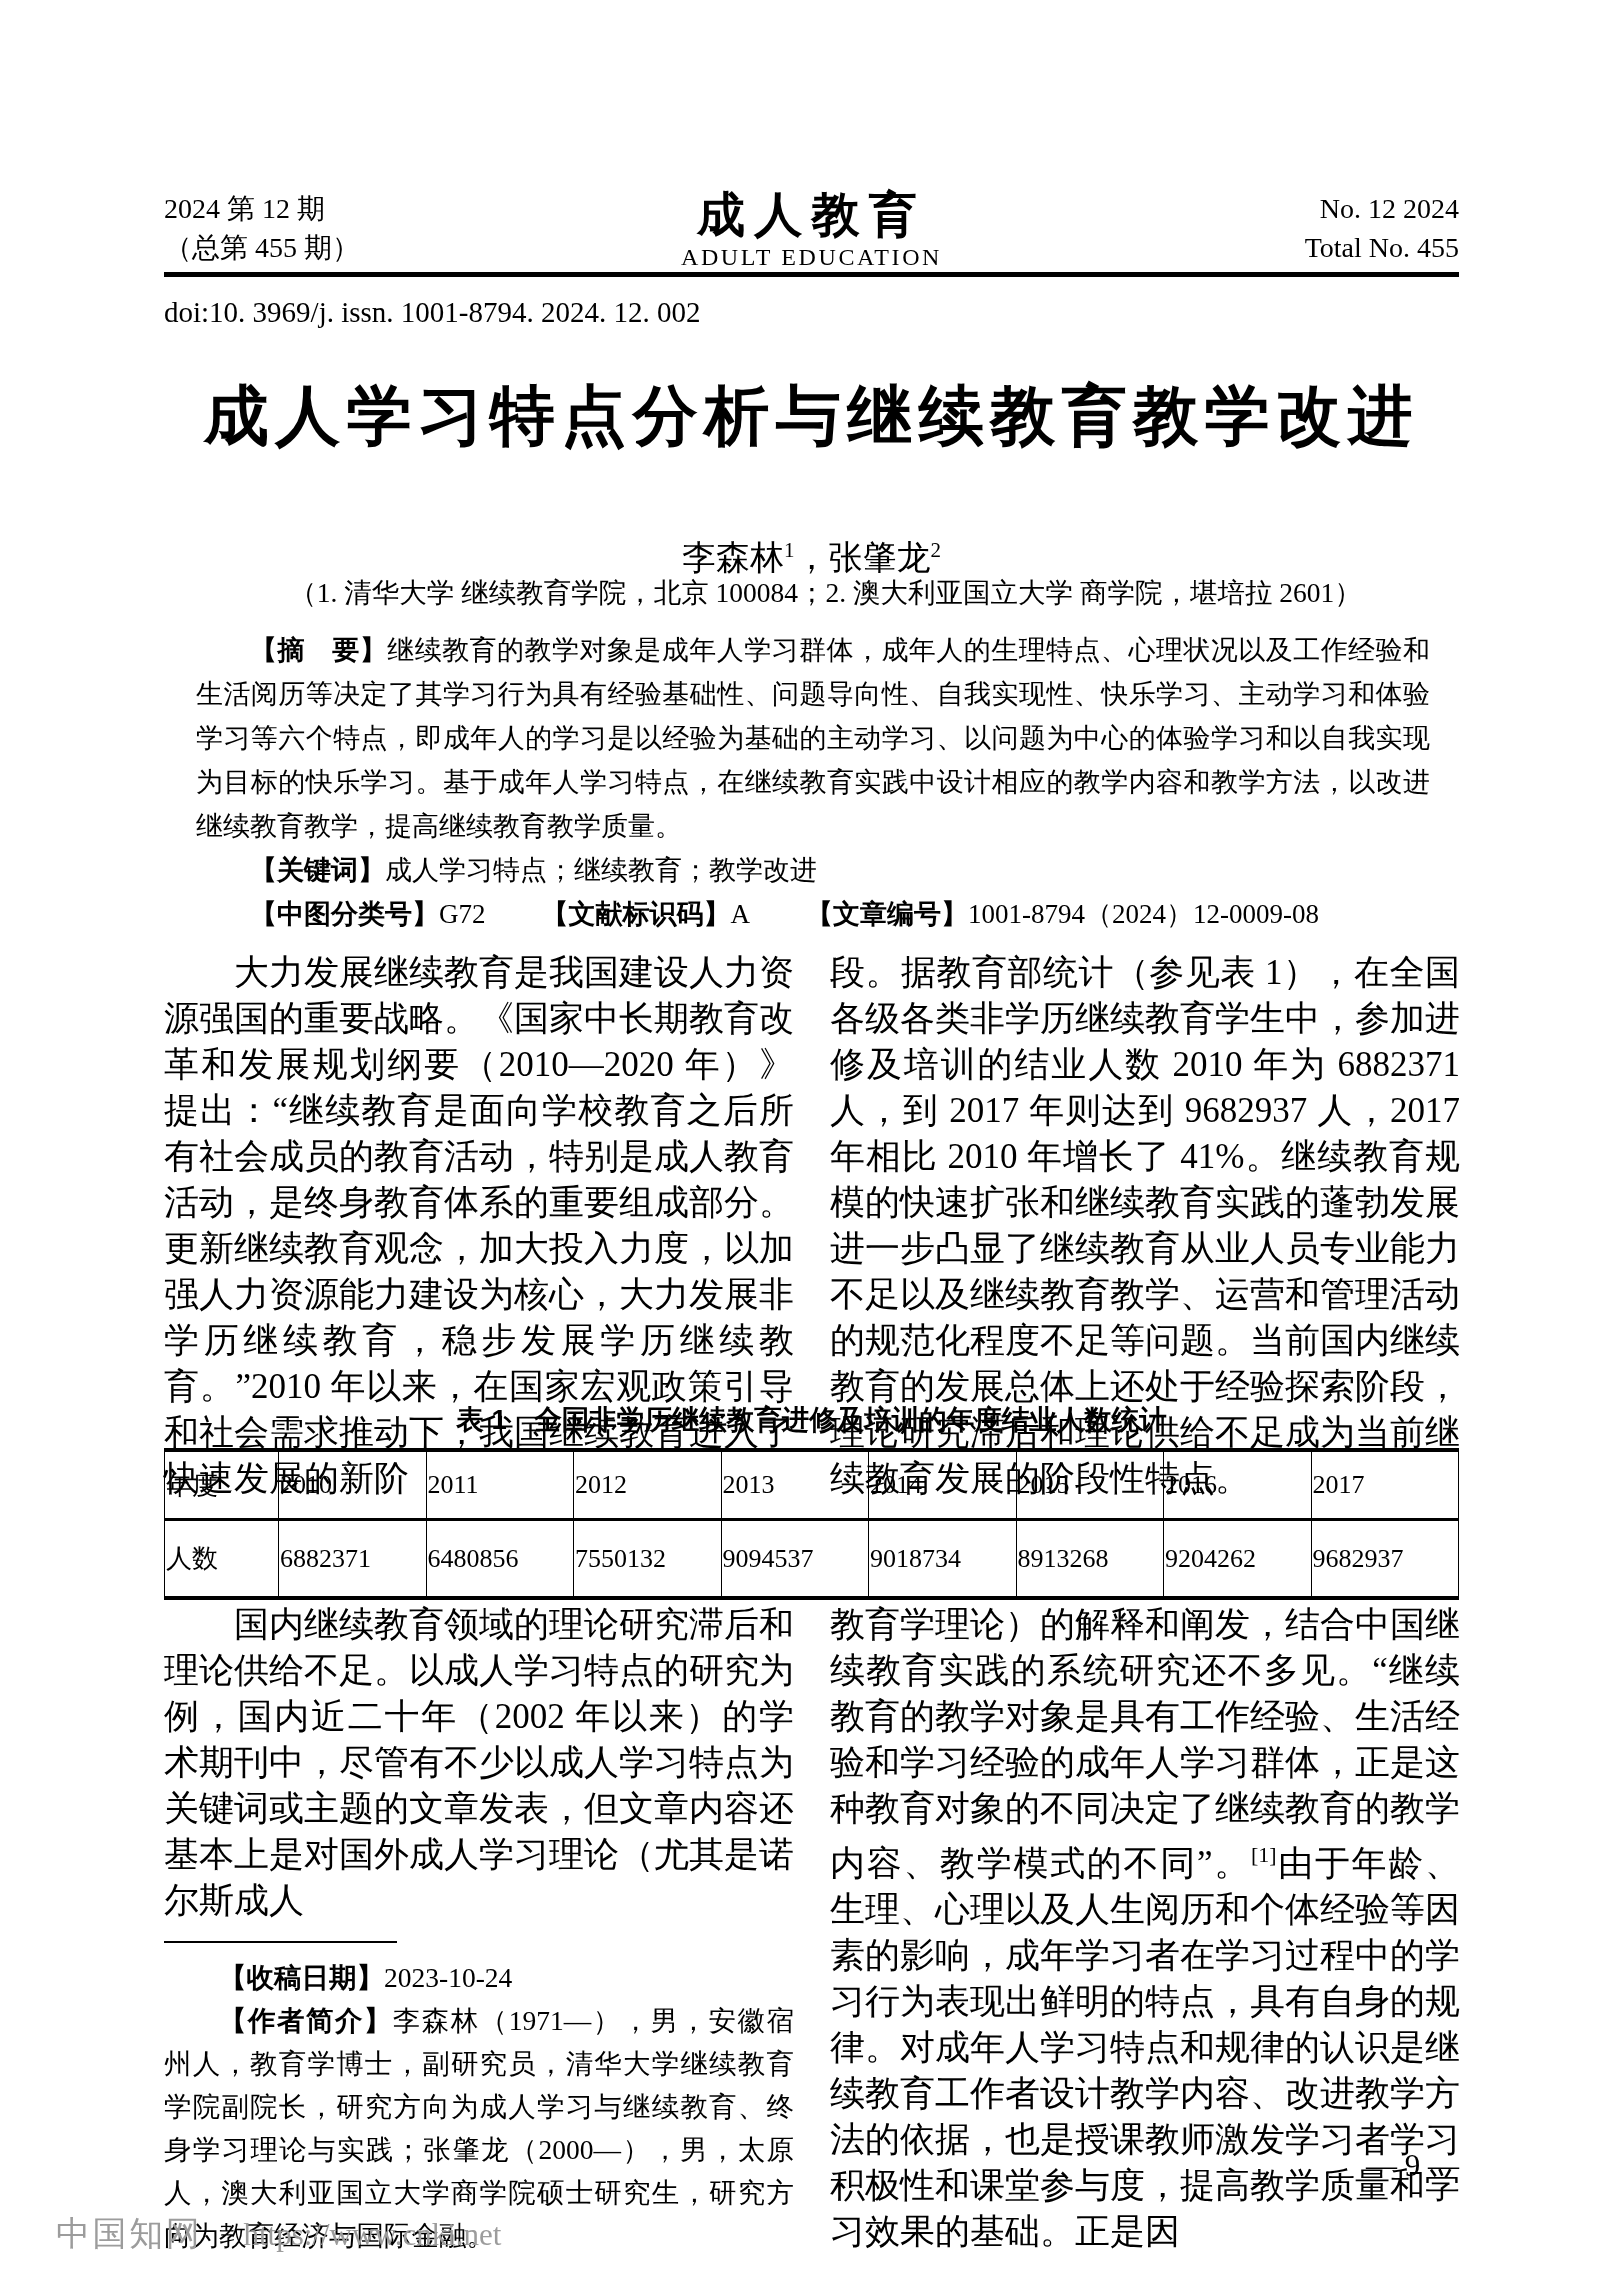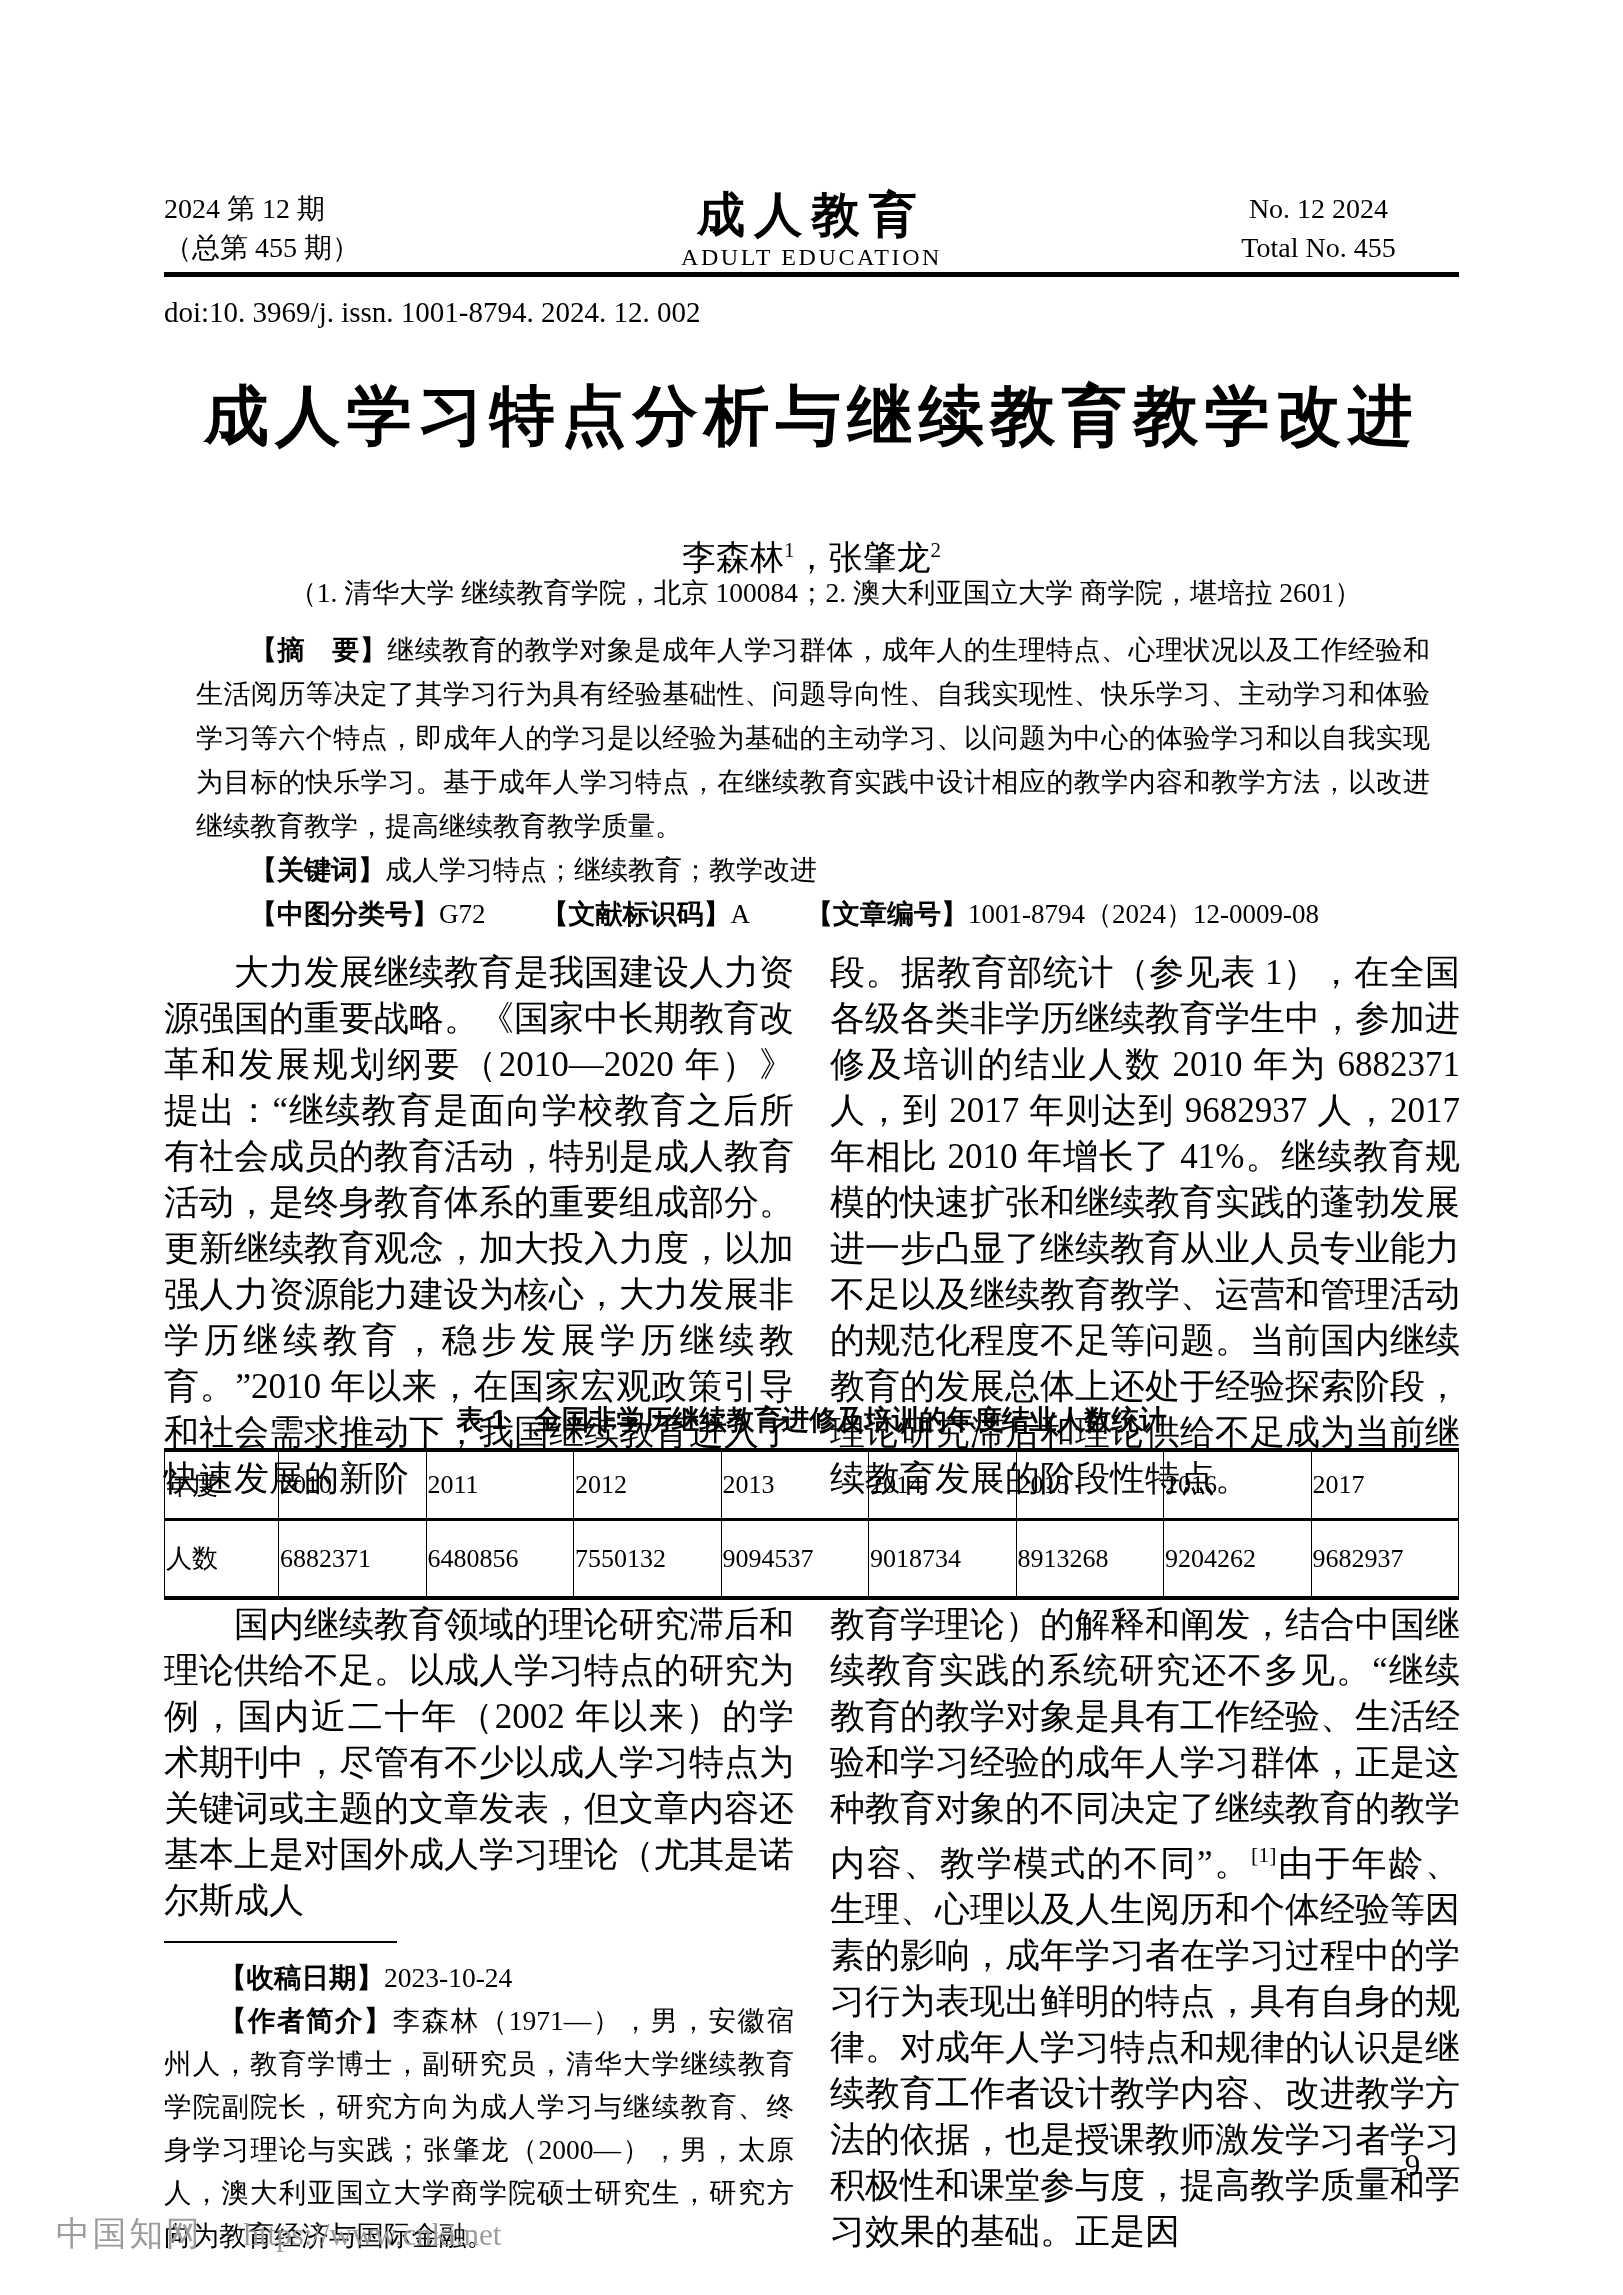--- a/index.html
+++ b/index.html
@@ -3,21 +3,21 @@
 <meta charset="utf-8">
 <style>
   html,body{margin:0;padding:0;}
   body{width:1623px;height:2295px;background:#ffffff;position:relative;
        font-family:"Liberation Serif","DejaVu Serif",serif;color:#000;}
   .abs{position:absolute;}
 
   
   .jheader{top:189px;left:164px;right:164px;display:flex;justify-content:space-between;align-items:flex-start;}
   .jh-side{width:281px;font-size:28px;line-height:39px;}
-  .jh-right{text-align:center;}
+  .jh-right{text-align:right;}
   .jh-center{flex:1;text-align:center;}
   .jh-title{font-family:"Liberation Sans","DejaVu Sans",sans-serif;font-weight:bold;font-size:48px;letter-spacing:9.2px;line-height:51px;}
   .jh-sub{font-size:24px;letter-spacing:2.6px;margin-top:4px;}
   .rule{top:272px;left:164px;right:164px;height:4.6px;background:#000;}
   .doi{top:296px;left:164px;font-size:29px;}
 
   
   .title{top:372px;left:98px;right:98px;text-align:center;
          font-family:"Liberation Sans","DejaVu Sans",sans-serif;font-weight:bold;
          font-size:65px;letter-spacing:6.5px;}

